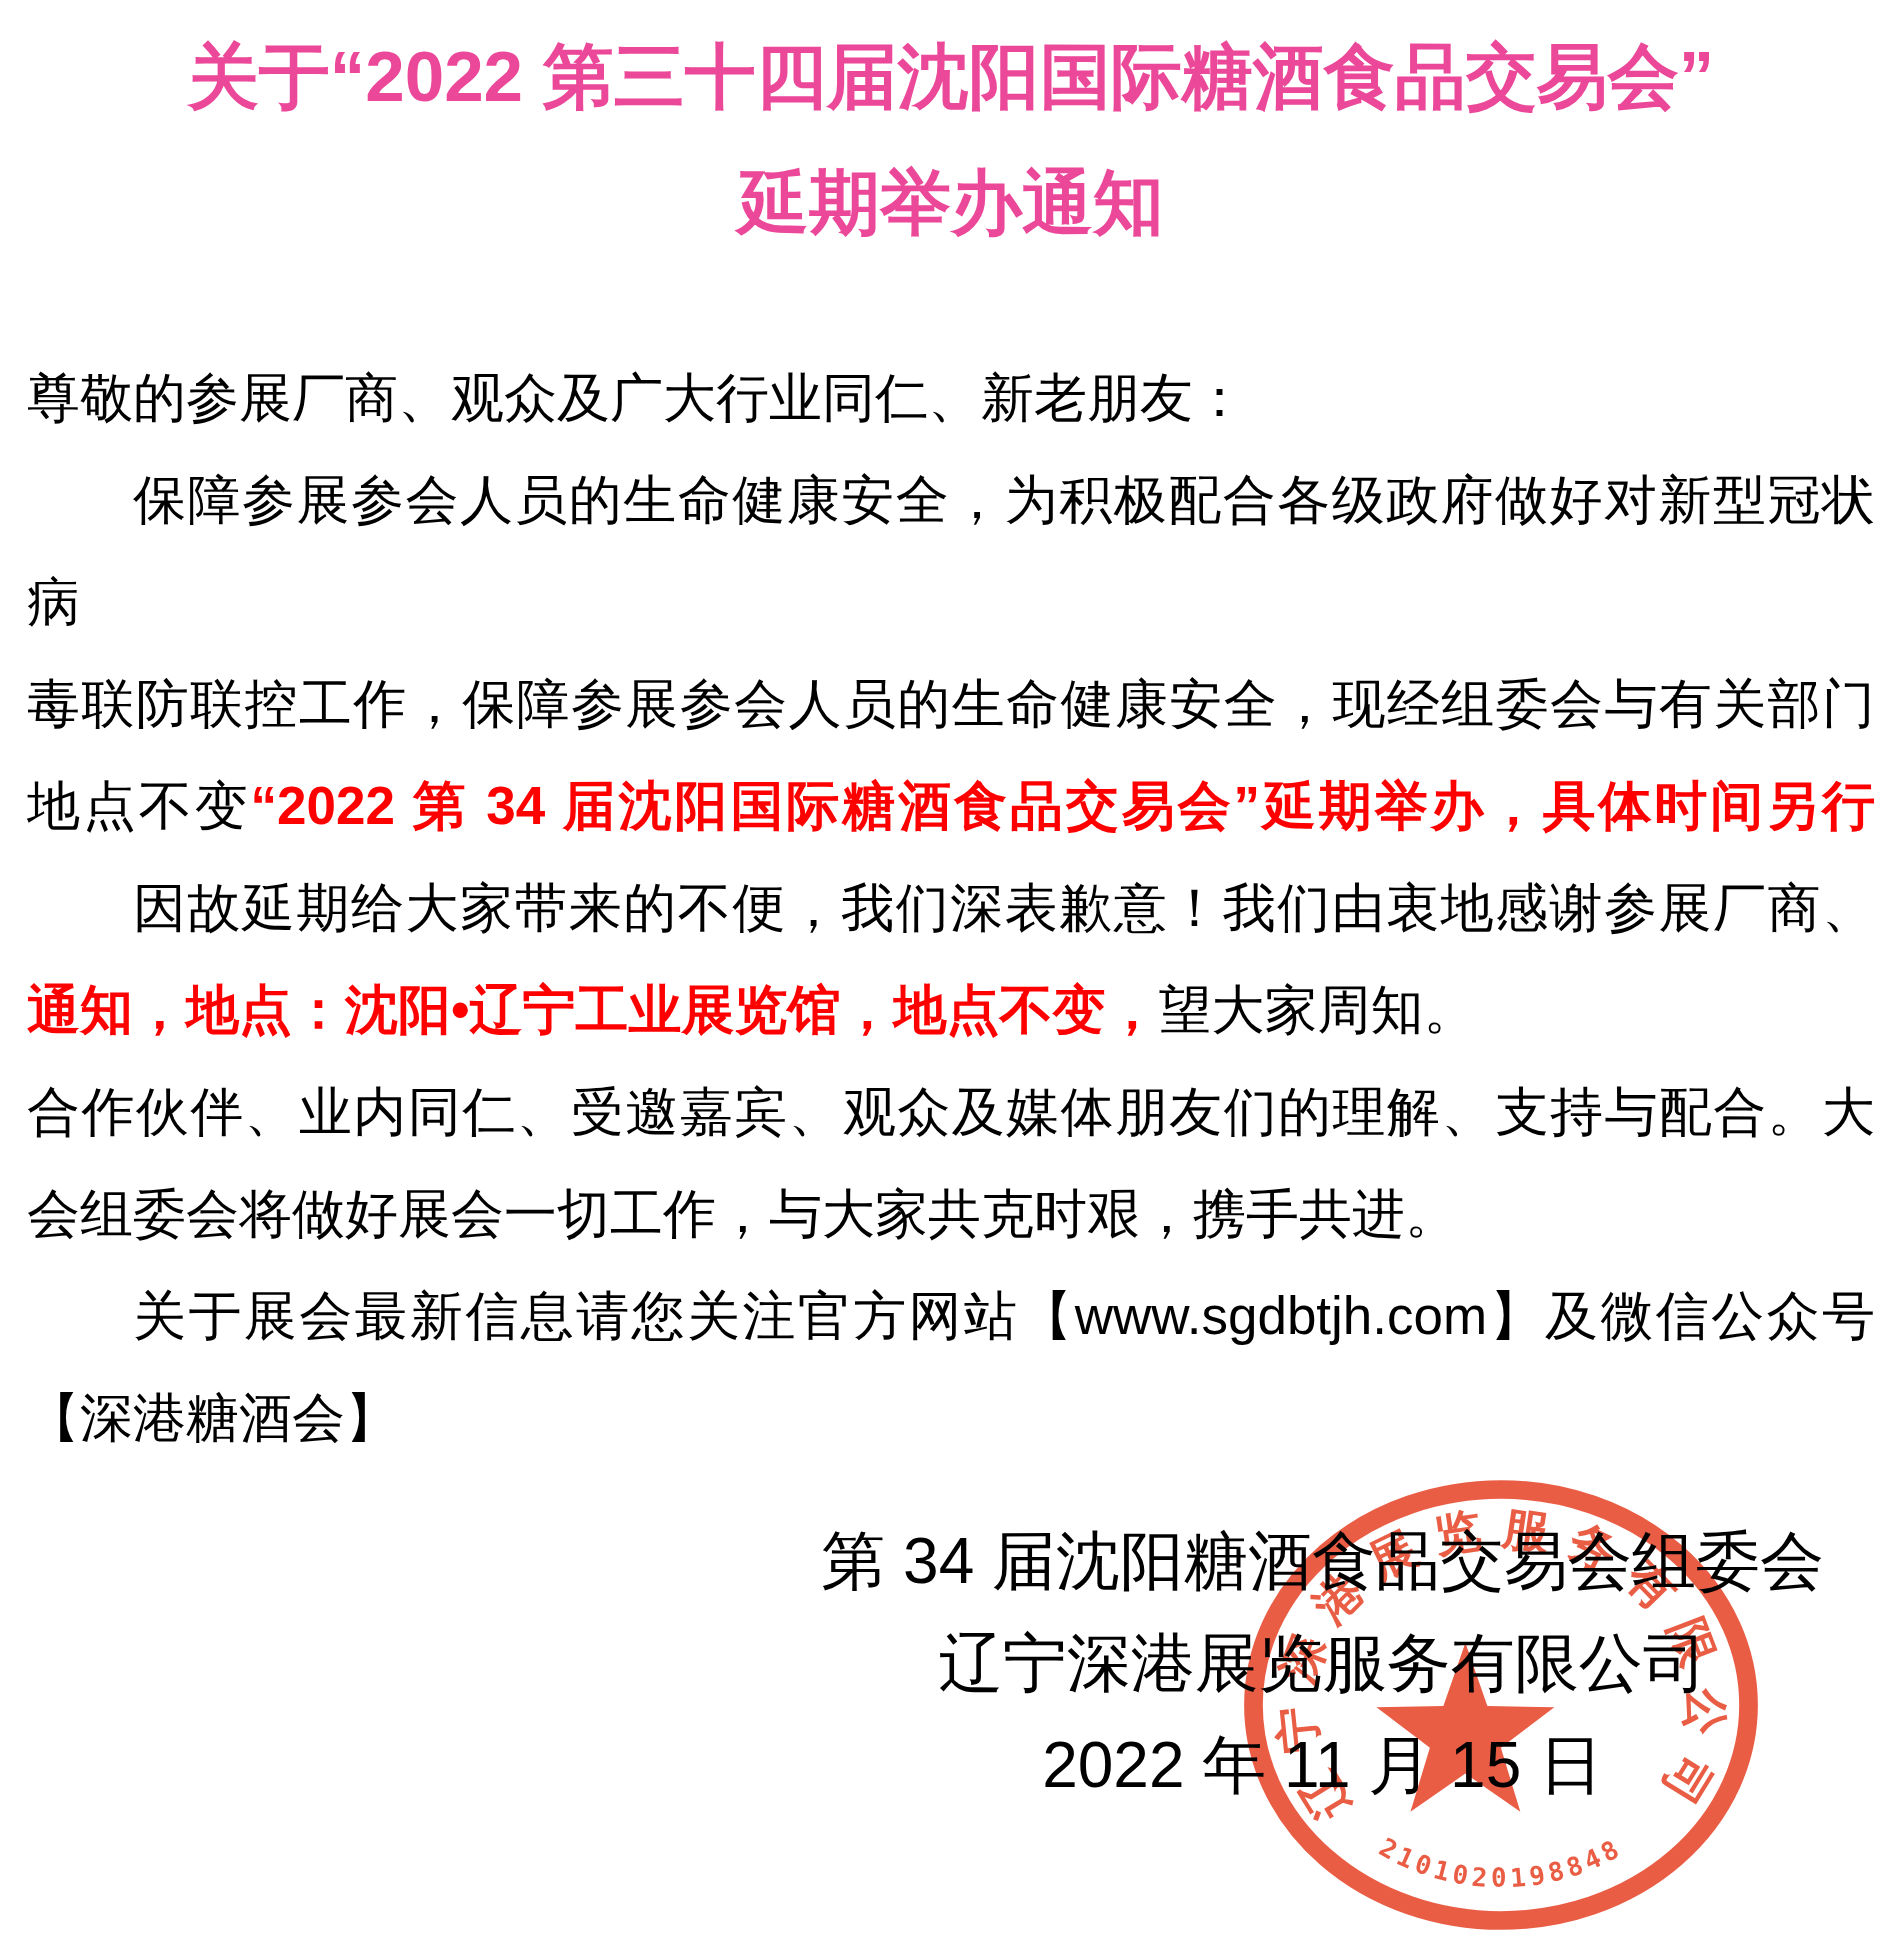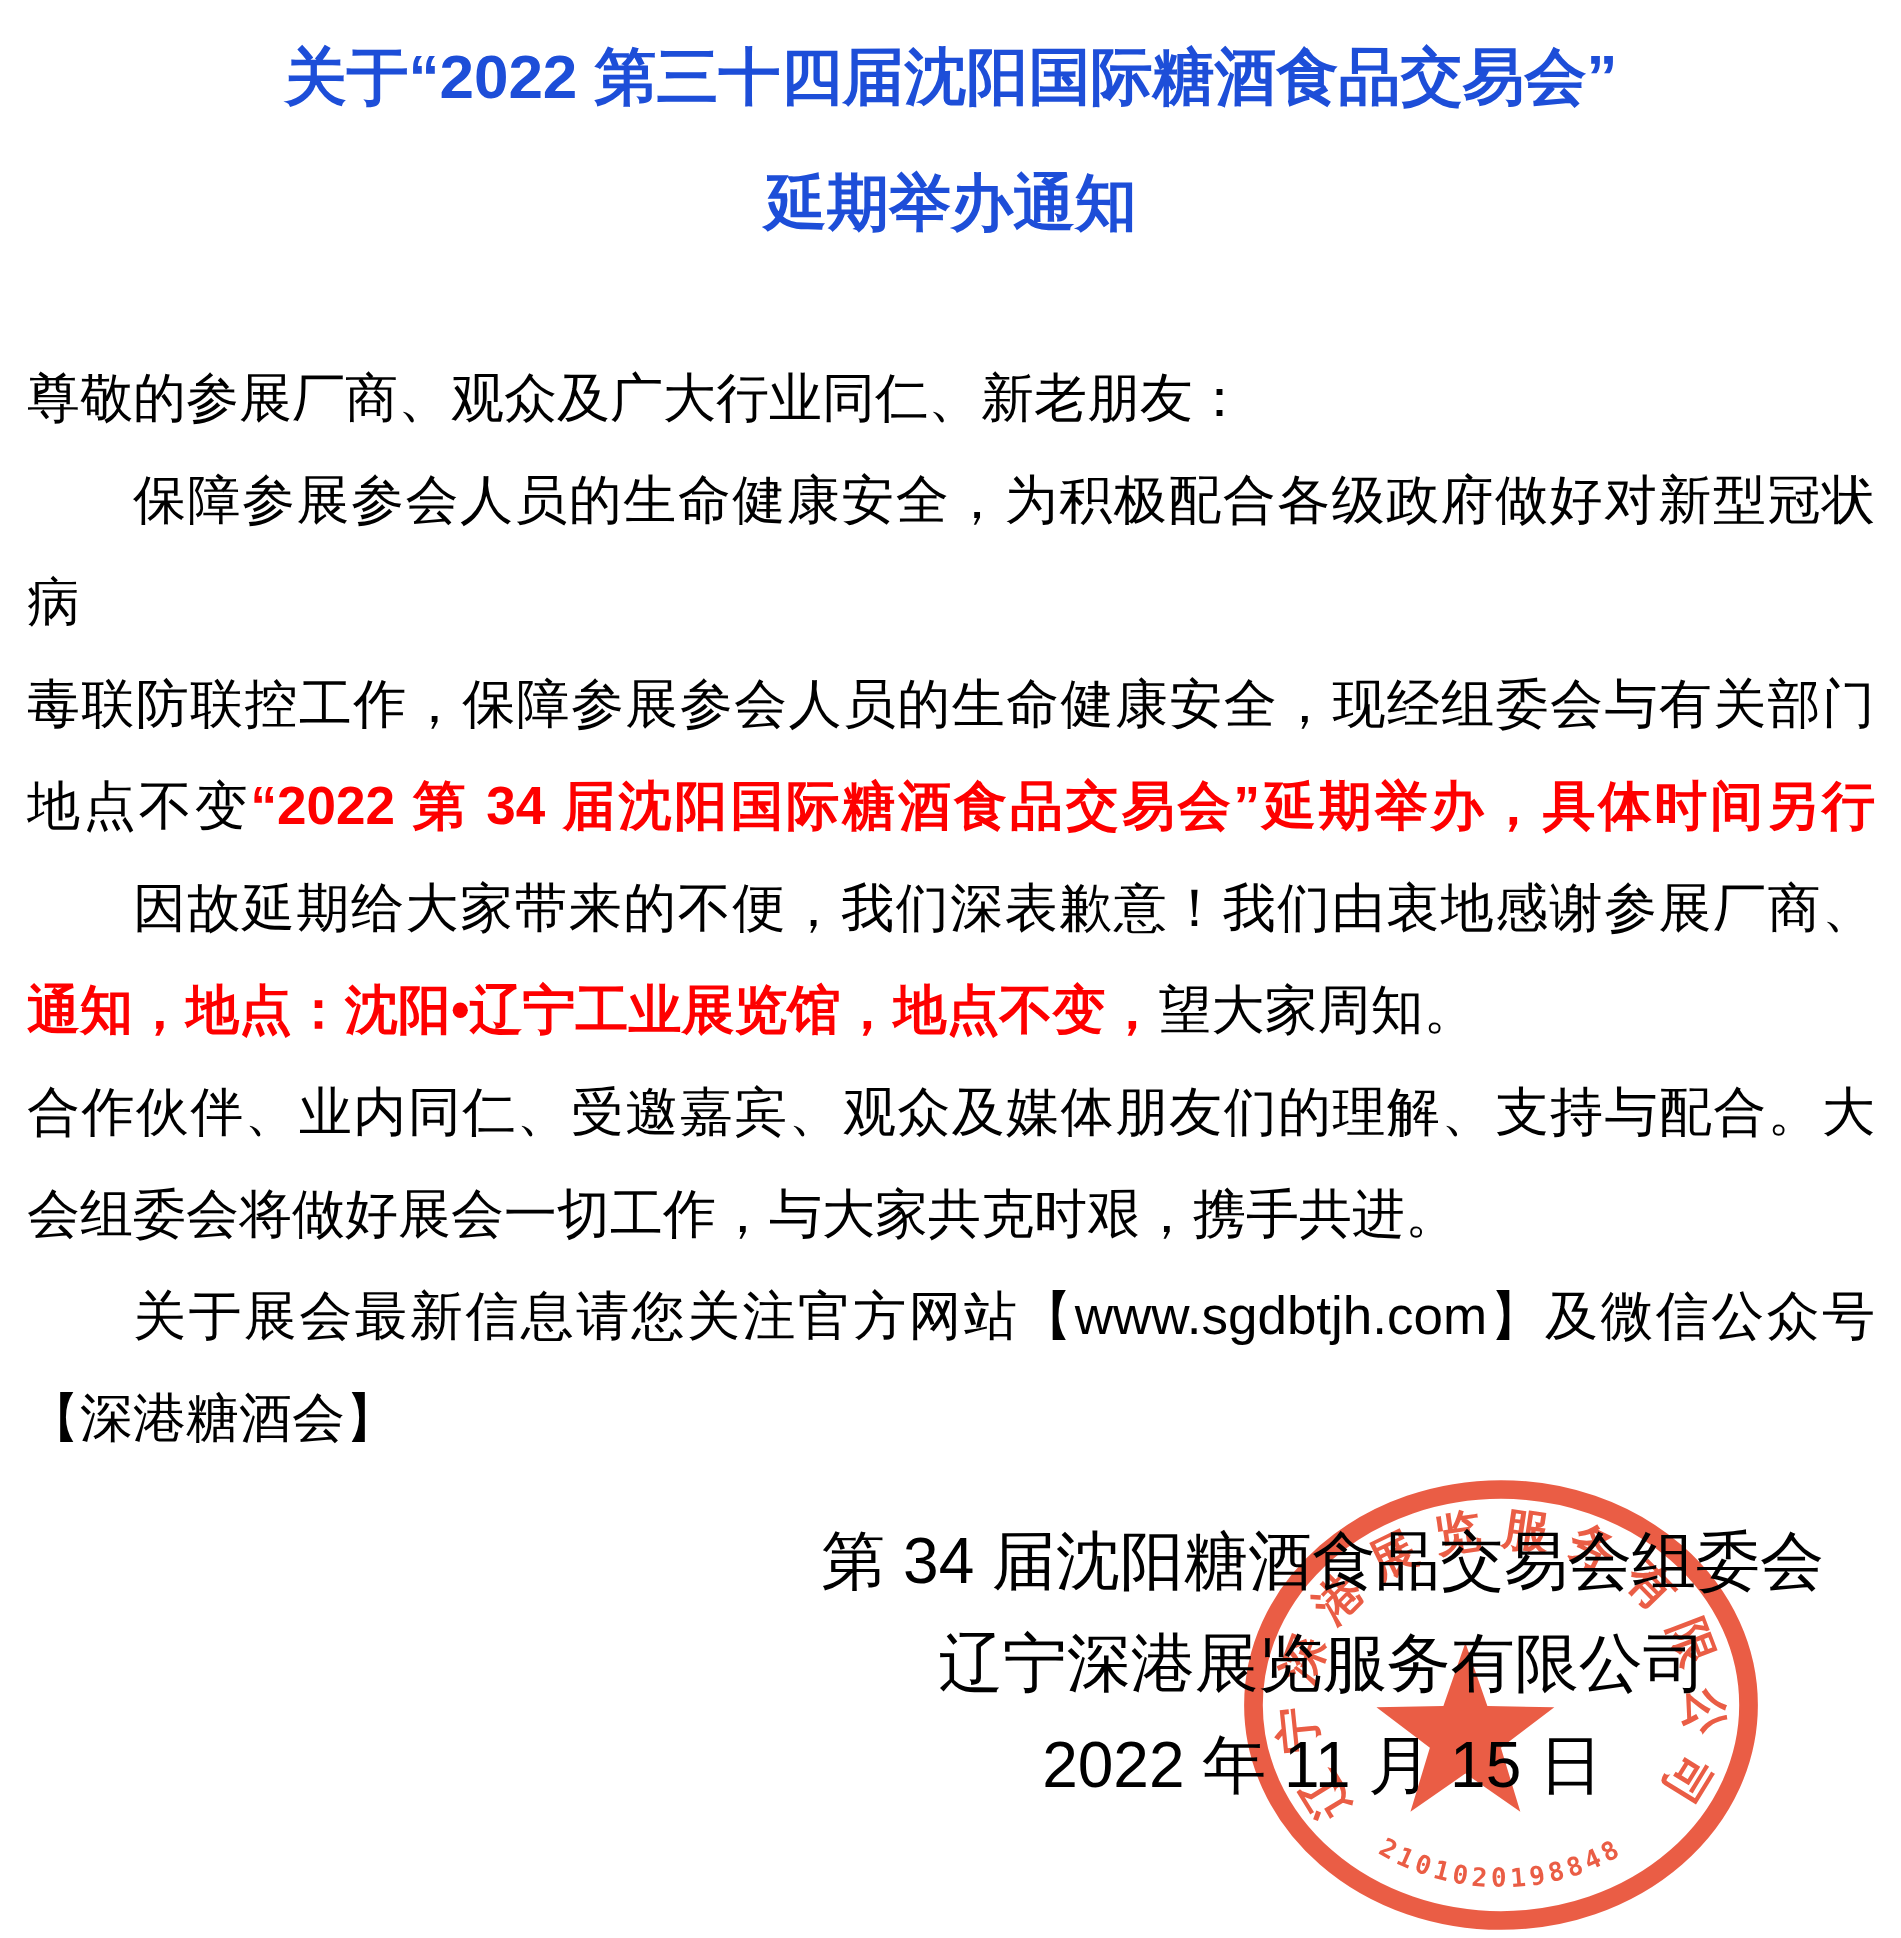--- a/index.html
+++ b/index.html
@@ -8,23 +8,23 @@
     width: 1902px;
     height: 1938px;
     background: #ffffff;
     overflow: hidden;
     font-family: "Liberation Sans", sans-serif;
     color: #000000;
   }
   .title {
     margin: 14.3px 27px 0 27px;
     text-align: center;
-    color: #1d4ed8;
+    color: #ec4899;
     font-weight: 700;
-    font-size: 62px;
+    font-size: 71px;
     line-height: 126px;
   }
   .bodytext {
     position: absolute;
     left: 27px;
     right: 27px;
     top: 347px;
     font-size: 53px;
     line-height: 102px;
     z-index: 2;

